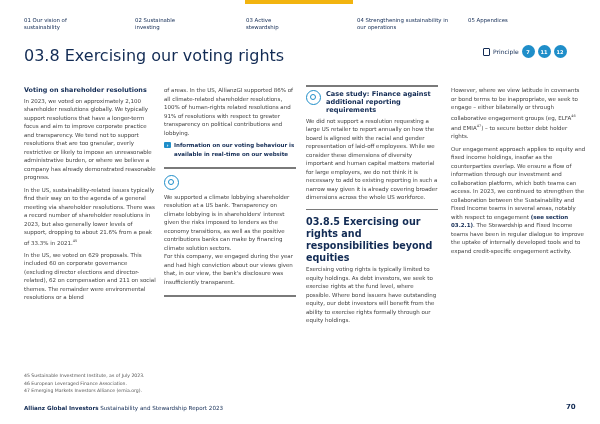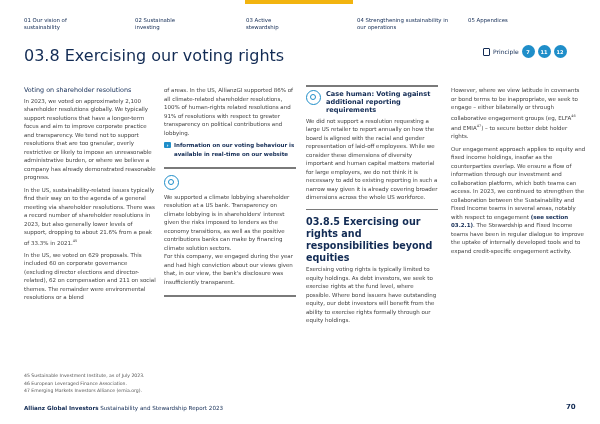--- a/index.html
+++ b/index.html
@@ -11,21 +11,21 @@
   .nav-item { font-size: 5.4px; line-height: 7px; color: #122b54; }
   .nav-bar { position: absolute; top: 0; height: 4px; background: #f2b40f; }
   .page-title { font-size: 16px; color: #122b54; }
   .principle { font-size: 6px; color: #122b54; display:flex; align-items:center; gap:3px; }
   .badge {
     width: 13px; height: 13px; border-radius: 50%; background: #1f8ec9; color: #fff;
     font-size: 5px; font-weight: bold; display: flex; align-items: center; justify-content: center;
   }
   .col { position: absolute; font-size: 5.5px; line-height: 8.5px; color: #414141; }
   .col p { margin: 0 0 4px 0; }
-  .h-sub { font-size: 6.4px; font-weight: normal; color: #122b54; margin-bottom: 2px; }
+  .h-sub { font-size: 6.4px; font-weight: bold; color: #122b54; margin-bottom: 2px; }
   .case-title { font-size: 6.6px; font-weight: bold; color: #122b54; line-height: 8px; }
   .case-head { display: flex; align-items: flex-start; gap: 5px; margin: 6px 0 3px 0; }
   .search-circle {
     width: 13px; height: 13px; border: 1.2px solid #1f8ec9; border-radius: 50%;
     flex: 0 0 auto; position: relative;
   }
   .search-circle::after {
     content: ""; position: absolute; left: 3px; top: 3px; width: 4px; height: 4px;
     border: 1.1px solid #1f8ec9; border-radius: 50%;
   }
@@ -81,21 +81,21 @@
   </div>
   <p style="margin-bottom:0">We supported a climate lobbying shareholder resolution at a US bank. Transparency on climate lobbying is in shareholders' interest given the risks imposed to lenders as the economy transitions, as well as the positive contributions banks can make by financing climate solution sectors.</p>
   <p>For this company, we engaged during the year and had high conviction about our views given that, in our view, the bank's disclosure was insufficiently transparent.</p>
   <div class="divider" style="margin-top:9px;"></div>
 </div>
 
 <div class="col" style="left:306px;top:80px;width:132px;">
   <div class="divider" style="margin-top:5px;margin-bottom:3px;"></div>
   <div class="case-head" style="margin-top:2px;">
     <span class="search-circle"></span>
-    <span class="case-title">Case human: Voting against additional reporting requirements</span>
+    <span class="case-title">Case study: Finance against additional reporting requirements</span>
   </div>
   <p>We did not support a resolution requesting a large US retailer to report annually on how the board is aligned with the racial and gender representation of laid-off employees. While we consider these dimensions of diversity important and human capital matters material for large employers, we do not think it is necessary to add to existing reporting in such a narrow way given it is already covering broader dimensions across the whole US workforce.</p>
   <div class="divider" style="margin-top:7px;"></div>
   <div class="section-h">03.8.5 Exercising our rights and responsibilities beyond equities</div>
   <p>Exercising voting rights is typically limited to equity holdings. As debt investors, we seek to exercise rights at the fund level, where possible. Where bond issuers have outstanding equity, our debt investors will benefit from the ability to exercise rights formally through our equity holdings.</p>
 </div>
 
 <div class="col" style="left:451px;top:86px;width:135px;">
   <p><span>However, where we view latitude in covenants or bond terms to be inappropriate, we seek to engage – either bilaterally or through collaborative engagement groups (eg, ELFA</span><sup>46</sup><span> and EMIA</span><sup>47</sup><span>) – to secure better debt holder rights.</span></p>
   <p><span>Our engagement approach applies to equity and fixed income holdings, insofar as the counterparties overlap. We ensure a flow of information through our investment and collaboration platform, which both teams can access. In 2023, we continued to strengthen the collaboration between the Sustainability and Fixed Income teams in several areas, notably with respect to engagement </span><span class="bold-link">(see section 03.2.1)</span><span>. The Stewardship and Fixed Income teams have been in regular dialogue to improve the uptake of internally developed tools and to expand credit-specific engagement activity.</span></p>

